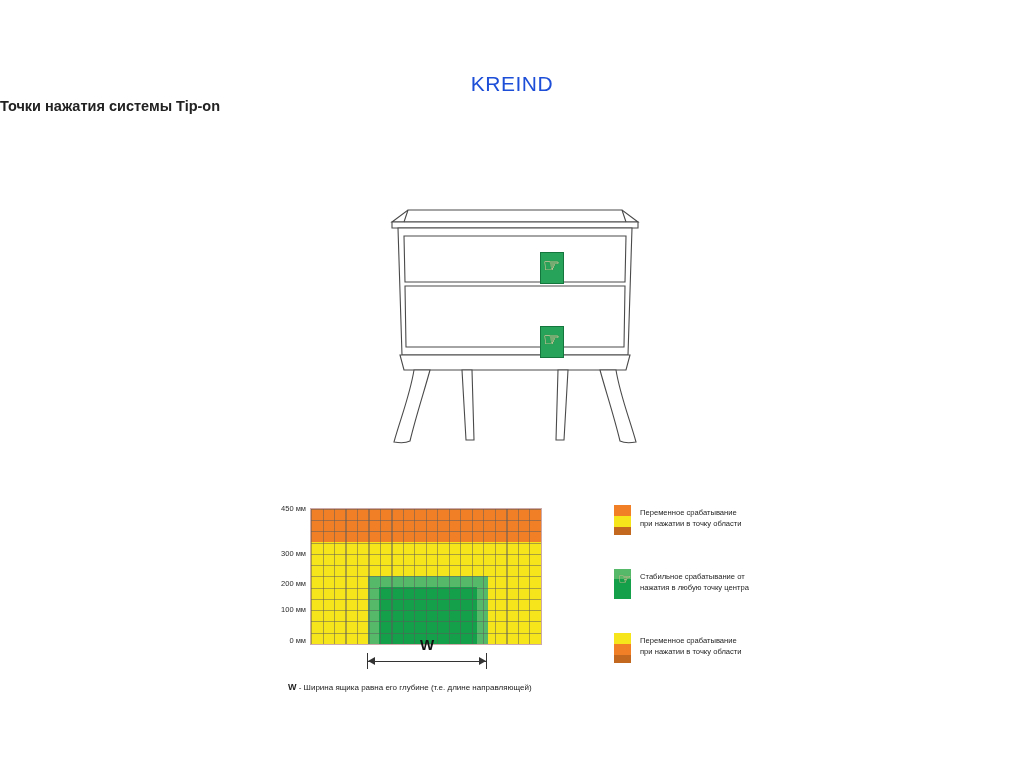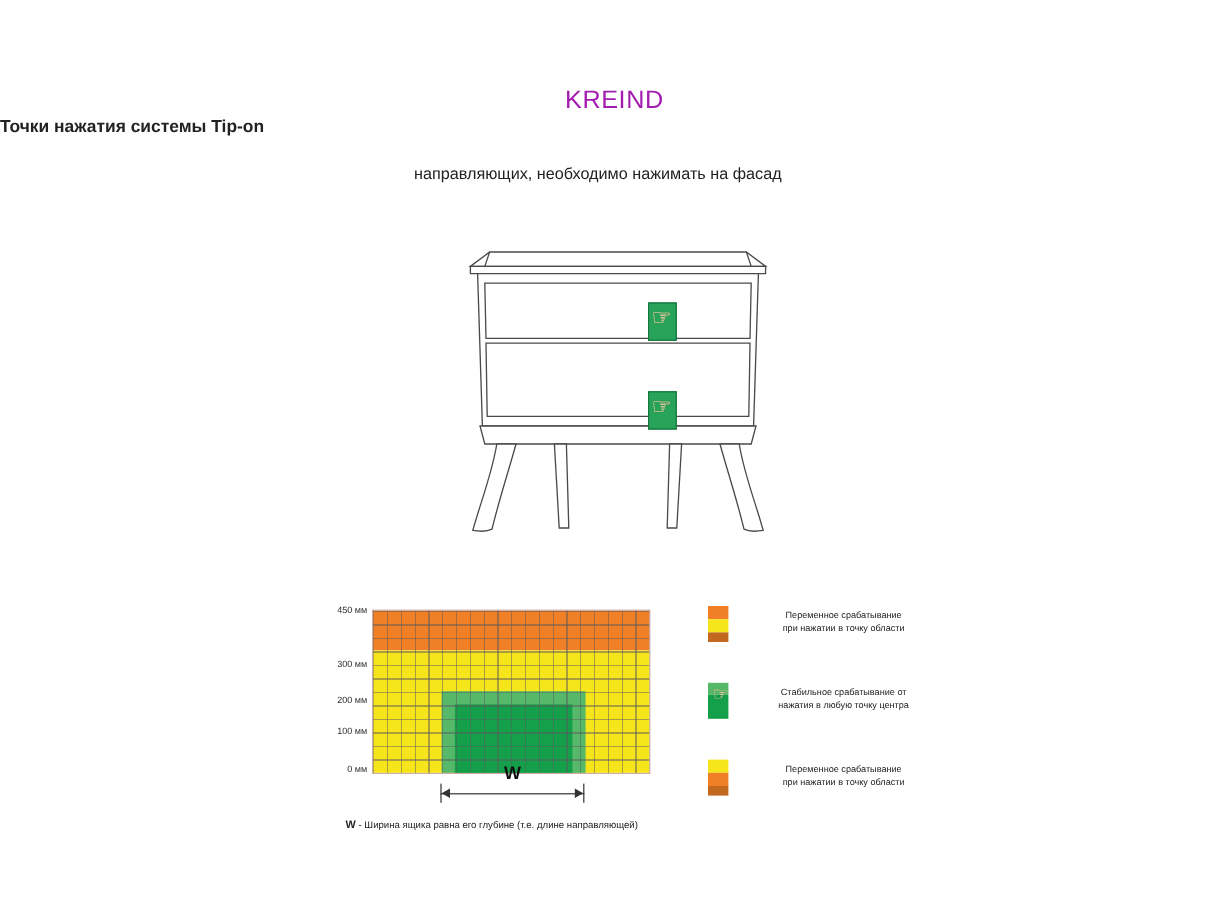--- a/index.html
+++ b/index.html
@@ -17,21 +17,21 @@
   }
 
   
   .brand {
     position: absolute;
     left: 0; right: 0;
     top: 72px;
     text-align: center;
     font-size: 21px;
     letter-spacing: 0.5px;
-    color: #a21caf;
+    color: #1d4ed8;
   }
   .subtitle {
     position: absolute;
     left: 0; right: 0;
     top: 98px;
     text-align: left;
     font-size: 14.5px;
     font-weight: bold;
     color: #222;
   }
@@ -184,24 +184,23 @@
     top: 182px;
     font-size: 8px;
     color: #222;
     white-space: nowrap;
   }
   .w-note b { font-size: 9px; }
 
   
   .legend {
     position: absolute;
-    left: 590px;
+    left: 614px;
     top: 505px;
     width: 200px;
-    text-align: center;
   }
   .legend-row {
     position: relative;
     margin-bottom: 17px;
     min-height: 30px;
   }
   .swatch {
     position: absolute;
     left: 0;
     top: 0;
@@ -226,21 +225,20 @@
     text-shadow: 0 0 1px #6b4f12;
   }
 </style>
 </head>
 <body>
 
 <div class="brand">KREIND</div>
 <div class="subtitle">Точки нажатия системы Tip-on</div>
 
 <div class="instructions">
-  <div>направляющих, необходимо нажимать на фасад</div>
 </div>
 
 <div class="furniture">
   <svg width="290" height="250" viewBox="0 0 290 250" fill="none" stroke="#4a4a4a" stroke-width="1.1">
 
     <path d="M22 22 L38 10 L252 10 L268 22 Z" fill="#fff"></path>
     <path d="M22 22 L268 22 L268 28 L22 28 Z" fill="#fff"></path>
 
     <path d="M28 28 L262 28 L258 155 L32 155 Z" fill="#fff"></path>
 

